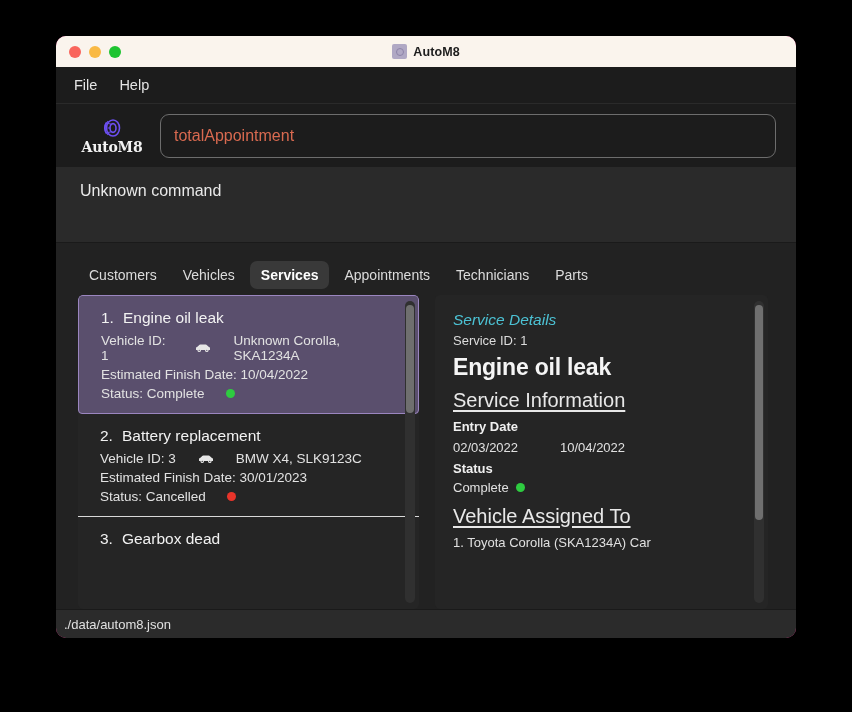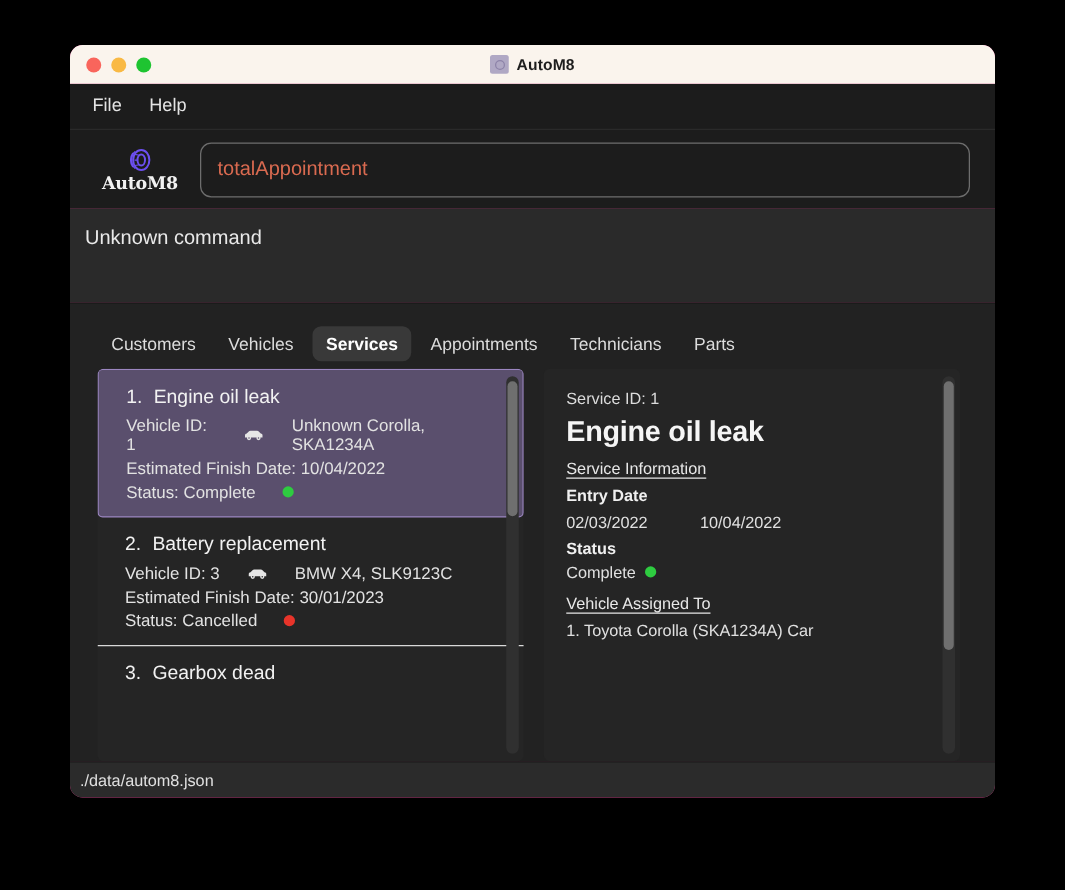--- a/index.html
+++ b/index.html
@@ -126,21 +126,21 @@
   }
   .cmd-input .value {
     font-size: 16px;
     color: #d96a50;
   }
 
   
   .message-area {
     height: 75px;
     background: #2a2a2a;
-    padding: 15px 0 0 12px;
+    padding: 15px 0 0 24px;
     flex: 0 0 auto;
   }
   .message-text {
     font-size: 16px;
     color: #e9e9e9;
   }
 
   
   .main {
     flex: 1 1 auto;
@@ -249,21 +249,21 @@
     margin-bottom: 6px;
   }
   .det-title {
     font-size: 23px;
     font-weight: bold;
     color: #f5f5f5;
     margin-bottom: 8px;
     letter-spacing: -0.2px;
   }
   .det-section {
-    font-size: 13px;
+    font-size: 20px;
     color: #e8e8e8;
     text-decoration: underline;
     text-underline-offset: 3px;
     margin-bottom: 7px;
   }
   .det-grid {
     display: flex;
     margin-bottom: 2px;
   }
   .det-col { width: 107px; }
@@ -435,20 +435,21 @@
             </div>
           </div>
 
         </div>
         <div class="sb-track">
           <div class="sb-thumb" style="top:4px; height:108px;"></div>
         </div>
       </div>
 
       <div class="details-pane">
+        <div class="det-head">Service Details</div>
         <div class="det-sub">Service ID: 1</div>
         <div class="det-title">Engine oil leak</div>
         <div class="det-section">Service Information</div>
 
         <div class="det-grid">
           <div class="det-col">
             <div class="det-label">Entry Date</div>
           </div>
         </div>
         <div class="det-grid">

